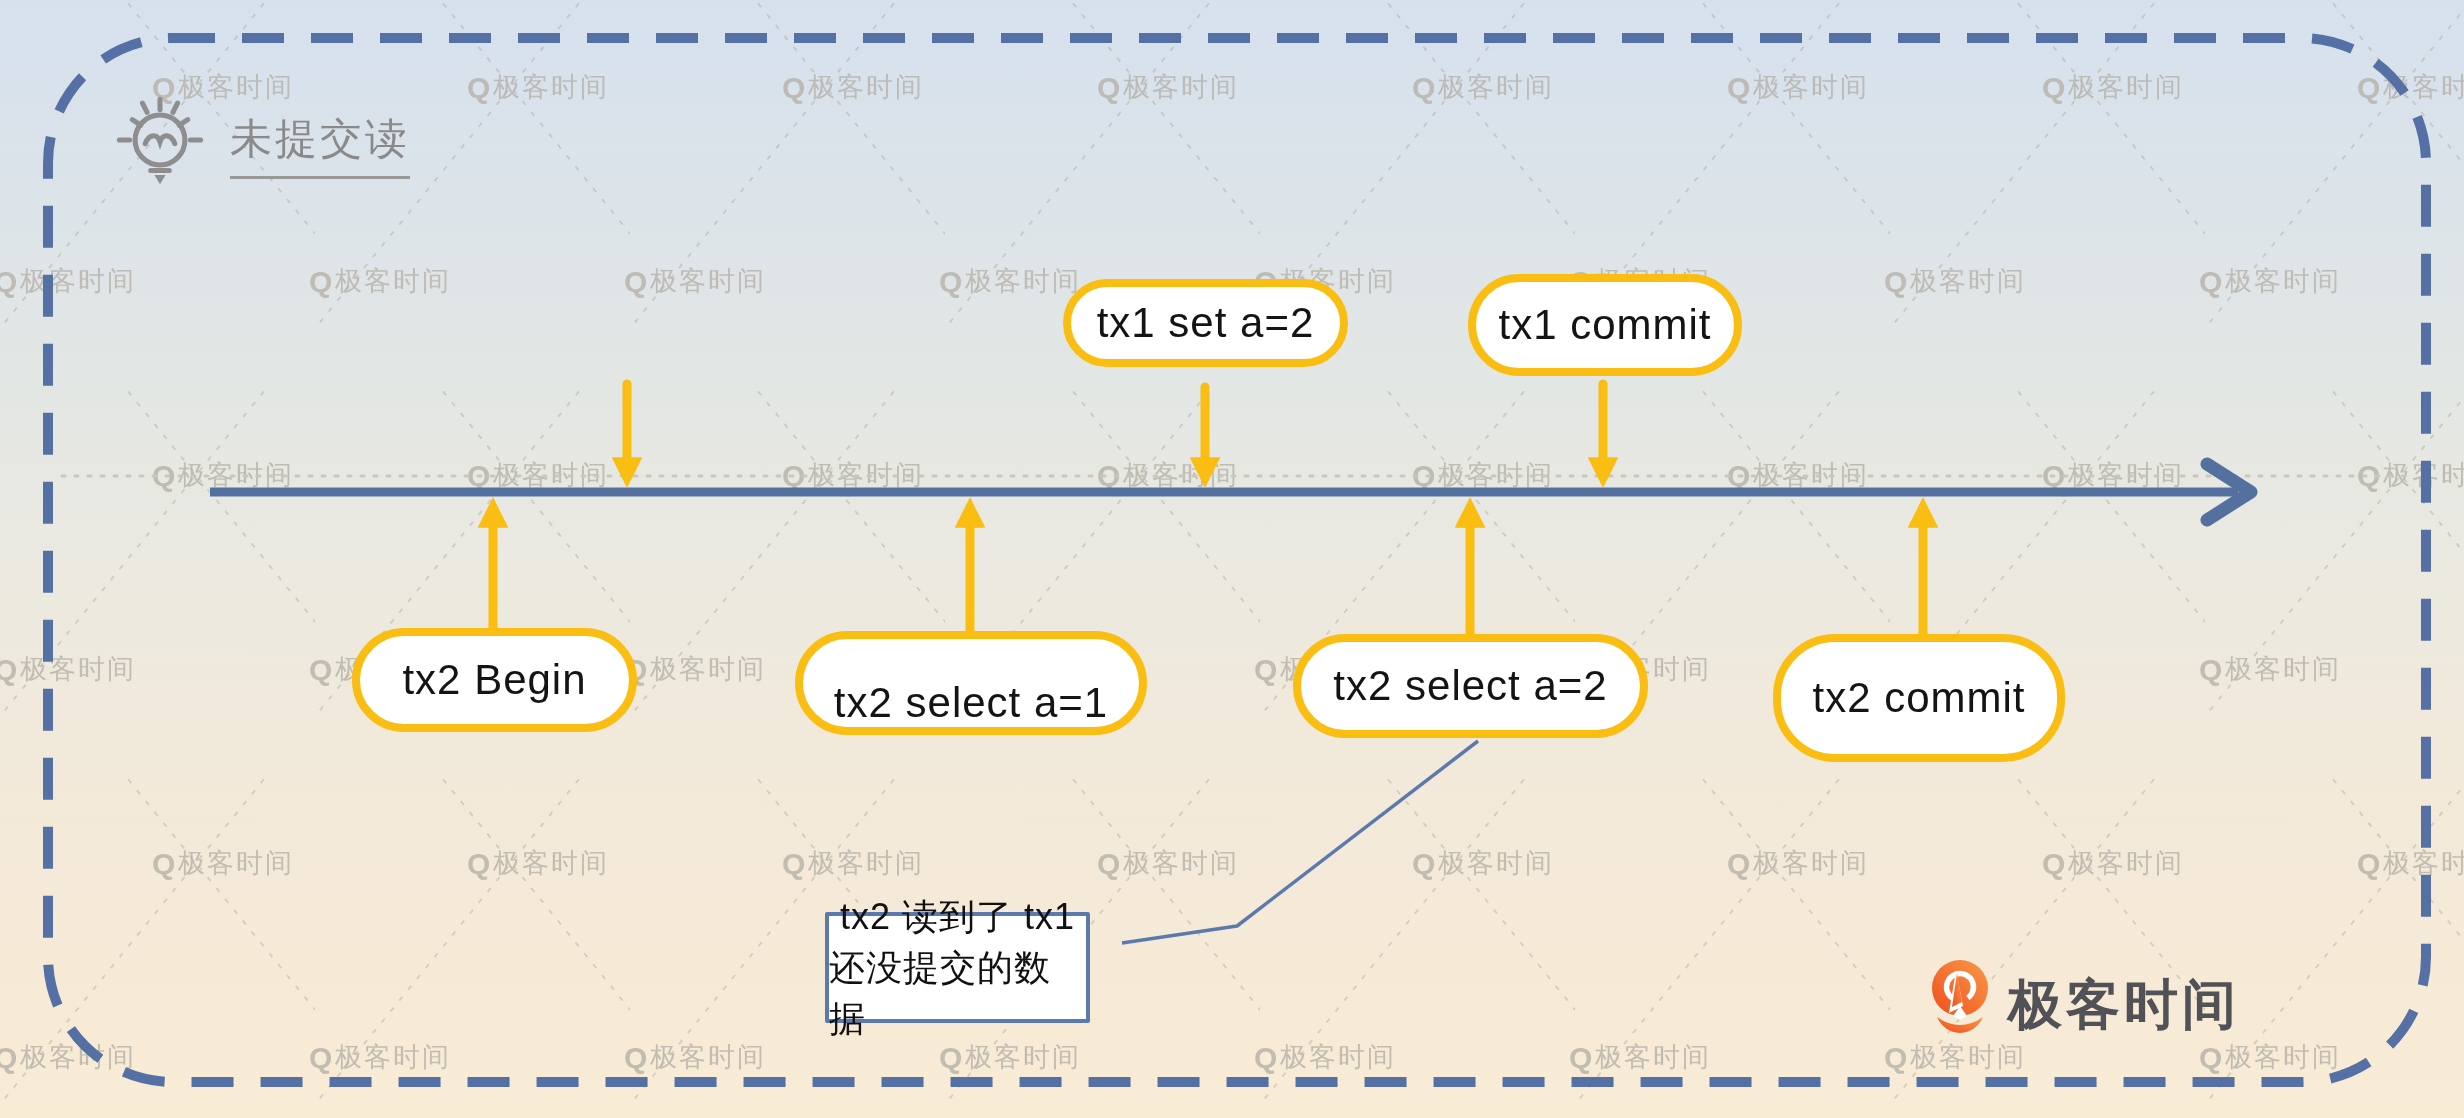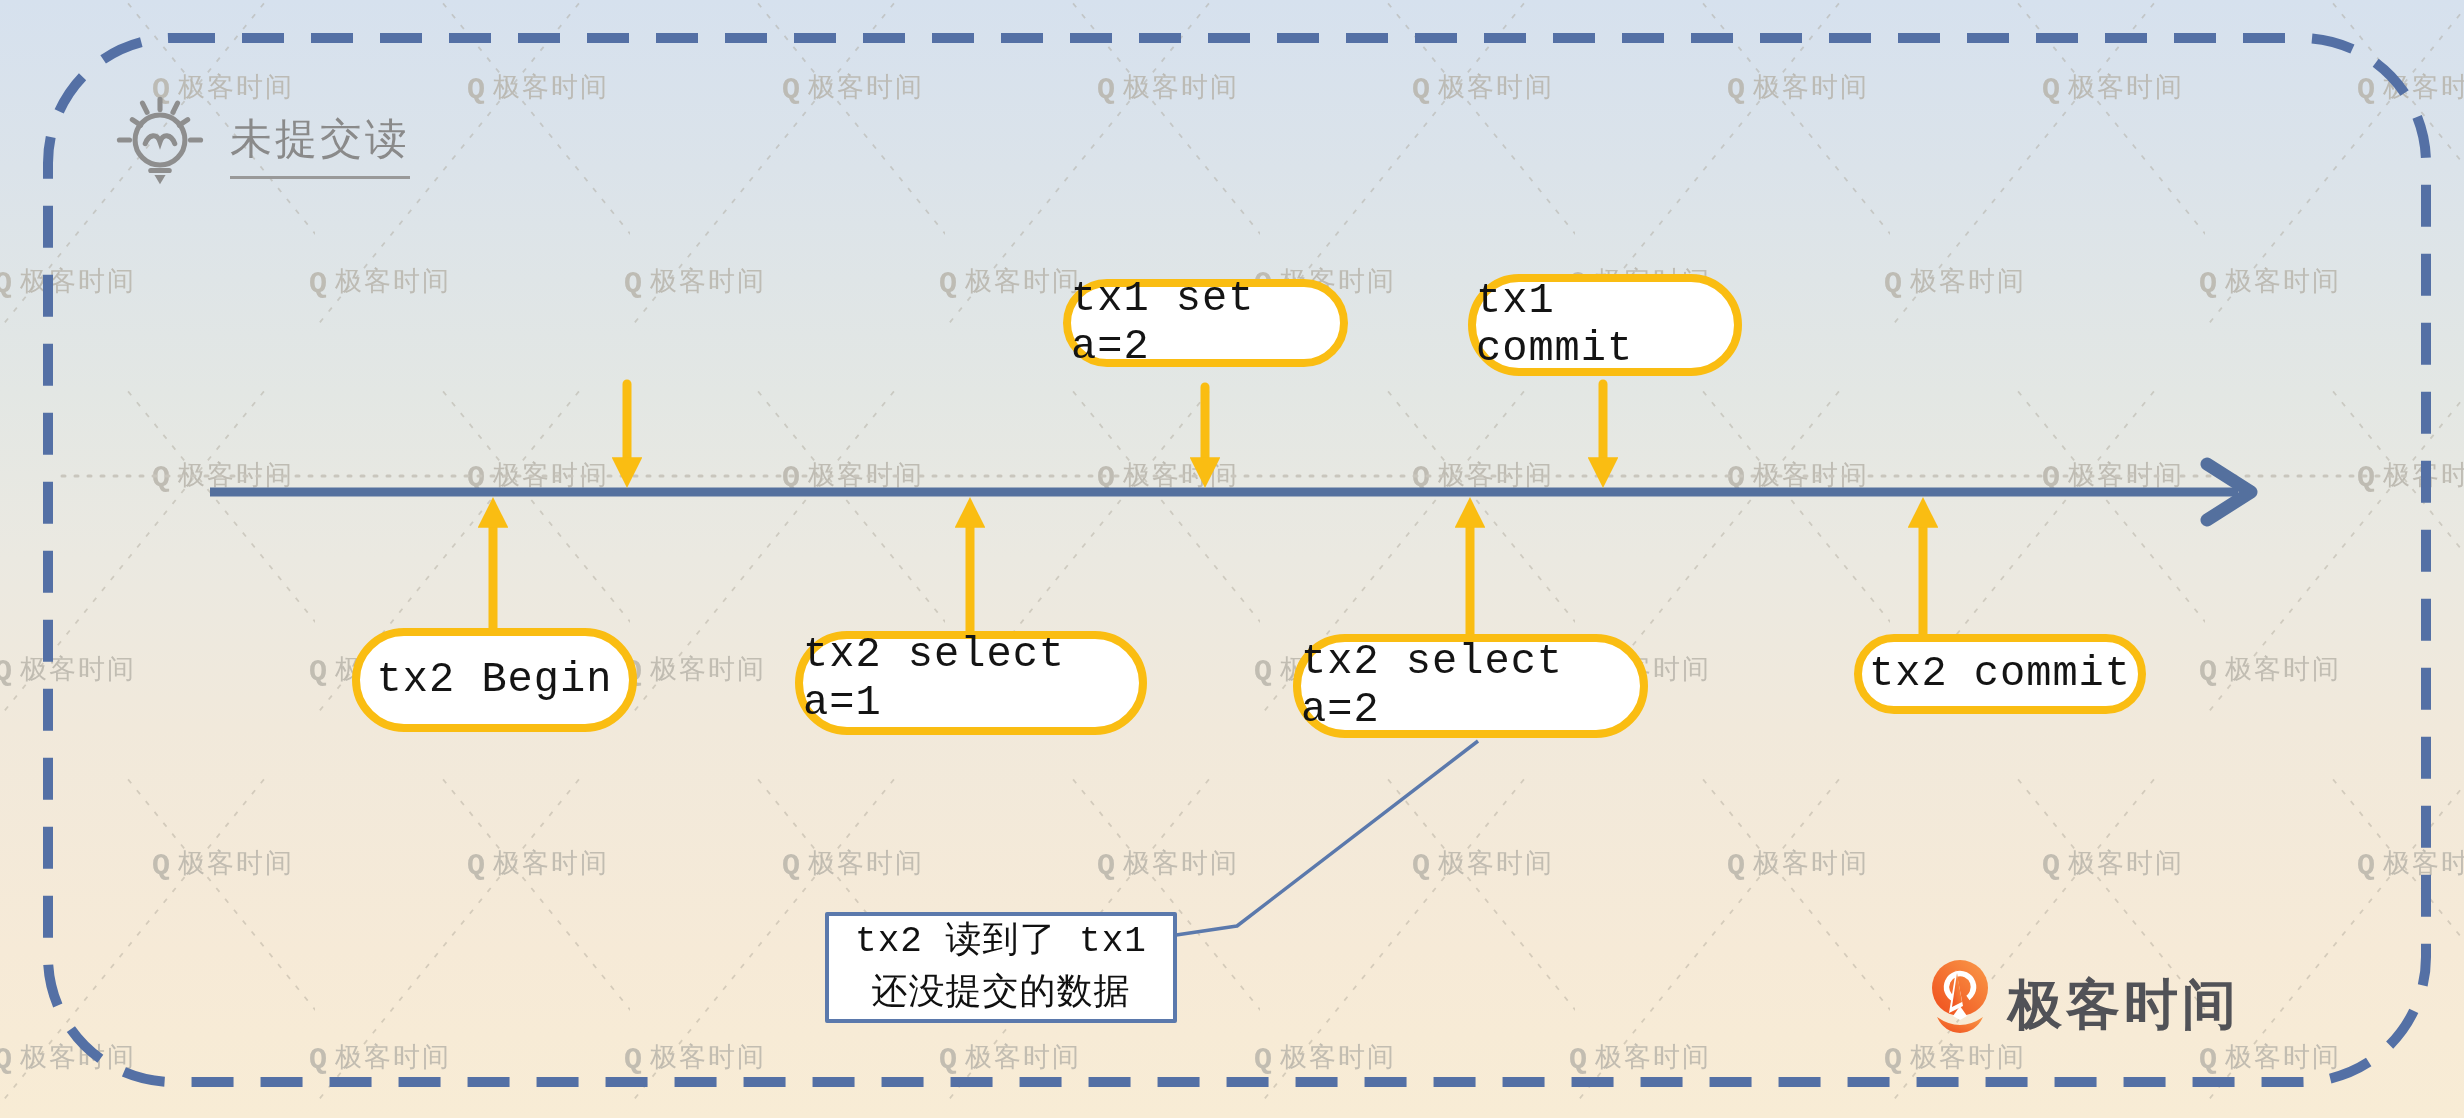--- a/index.html
+++ b/index.html
@@ -5,38 +5,37 @@
   html,body{margin:0;padding:0;}
   body{
     width:2464px;height:1118px;overflow:hidden;
     font-family:"Liberation Sans", sans-serif;
   }
   #canvas{
     position:relative;width:2464px;height:1118px;
     background:linear-gradient(180deg,
       #d6e1ee 0%, #dbe3ea 15%, #e3e7e4 35%, #ebe9e1 50%,
       #f1e9db 65%, #f6ead7 85%, #f8ecd5 100%);
-    font-family:Liberation Mono, monospace;
   }
   #bg-svg{position:absolute;left:0;top:0;}
   
   .title-wrap{position:absolute;left:112px;top:88px;display:flex;align-items:center;}
   .title-text{
     margin-left:22px;font-size:42px;letter-spacing:3px;color:#8a8a8a;
     border-bottom:3px solid #999;padding-bottom:9px;margin-top:10px;
   }
   
   .bubble{
     position:absolute;background:#fff;border:8px solid #fabd12;border-radius:62px;
     display:flex;align-items:center;justify-content:center;
     font-size:42px;color:#141414;letter-spacing:1px;box-sizing:border-box;
   }
   
   .note{
-    position:absolute;left:825px;top:912px;width:352px;height:111px;
+    position:absolute;left:825px;top:912px;width:265px;height:111px;
     background:#fff;border:4px solid #5b79ac;border-radius:2px;box-sizing:border-box;
     display:flex;flex-direction:column;align-items:center;justify-content:center;
     font-size:36px;color:#111;line-height:1.42;letter-spacing:1px;
   }
   
   .brand{position:absolute;left:1930px;top:958px;display:flex;align-items:center;}
   .brand-text{margin-left:16px;font-size:54px;font-weight:700;color:#515257;letter-spacing:4px;}
 </style>
 </head>
 <body>
@@ -120,21 +119,21 @@
 
   <div class="bubble" style="left:352px;top:628px;width:285px;height:104px;text-align:right;">
     <span>tx2 Begin</span>
   </div>
   <div class="bubble" style="left:795px;top:631px;width:352px;height:104px;align-items:flex-end;">
     <span>tx2 select a=1</span>
   </div>
   <div class="bubble" style="left:1293px;top:634px;width:355px;height:104px;">
     <span>tx2 select a=2</span>
   </div>
-  <div class="bubble" style="left:1854px;top:634px;width:292px;height:80px;">
+  <div class="bubble" style="left:1773px;top:634px;width:292px;height:128px;">
     <span>tx2 commit</span>
   </div>
 
   <div class="note">
     <span>tx2 读到了 tx1</span>
     <span>还没提交的数据</span>
   </div>
 
   <div class="brand">
     <svg width="62" height="94" viewBox="0 0 62 94">

